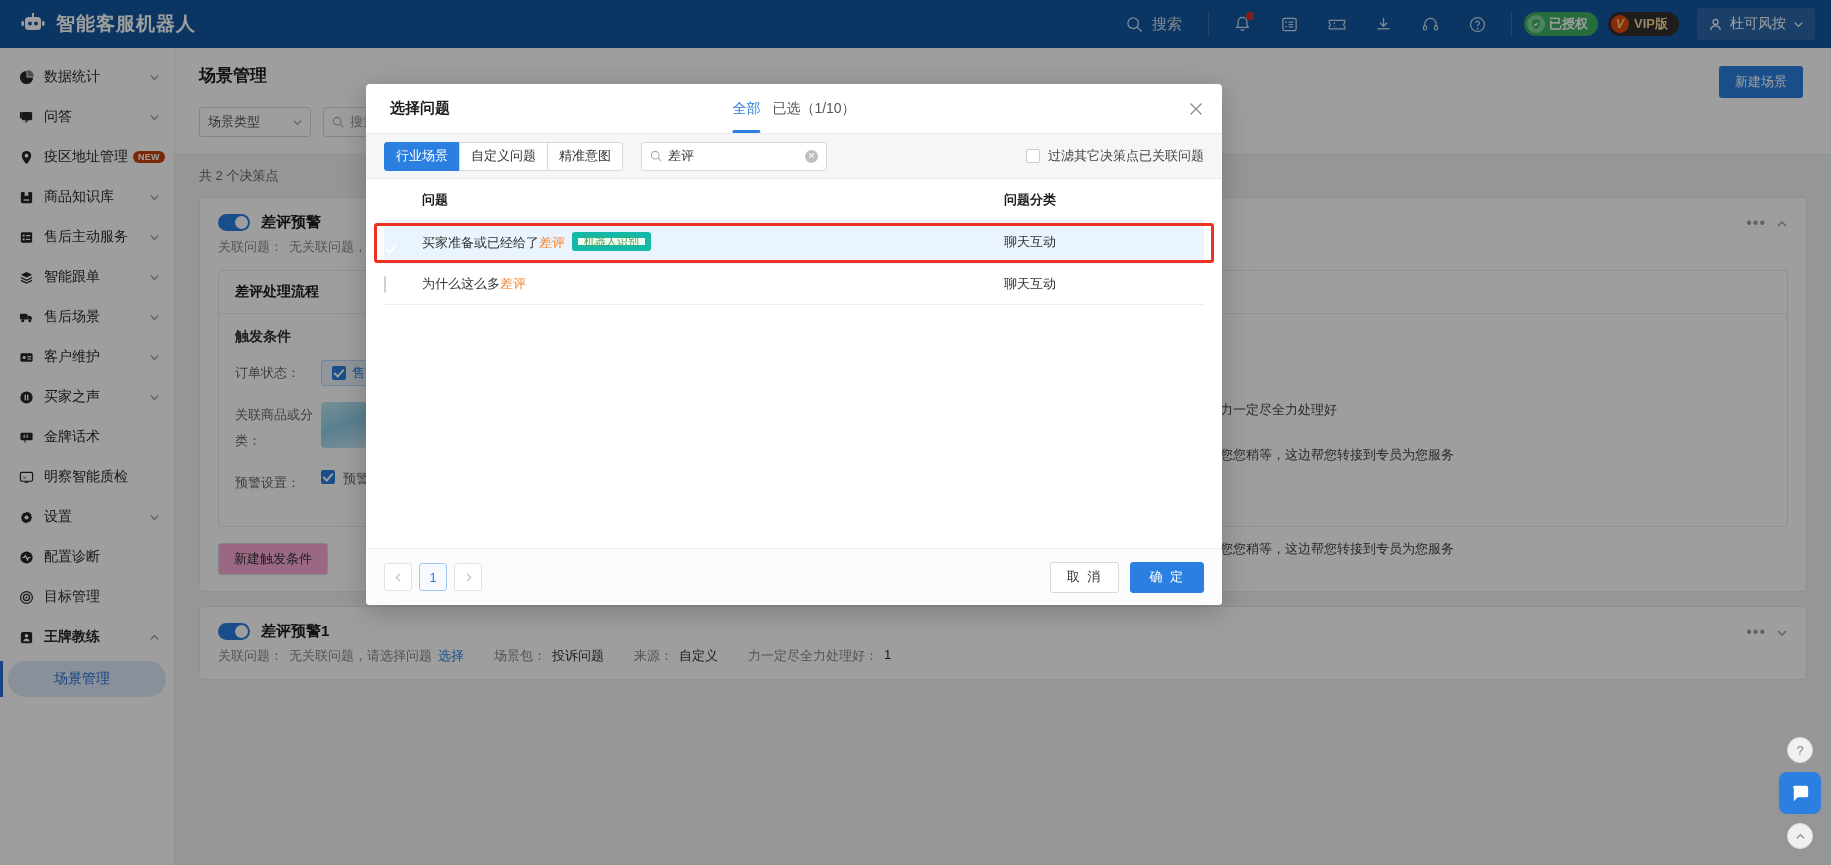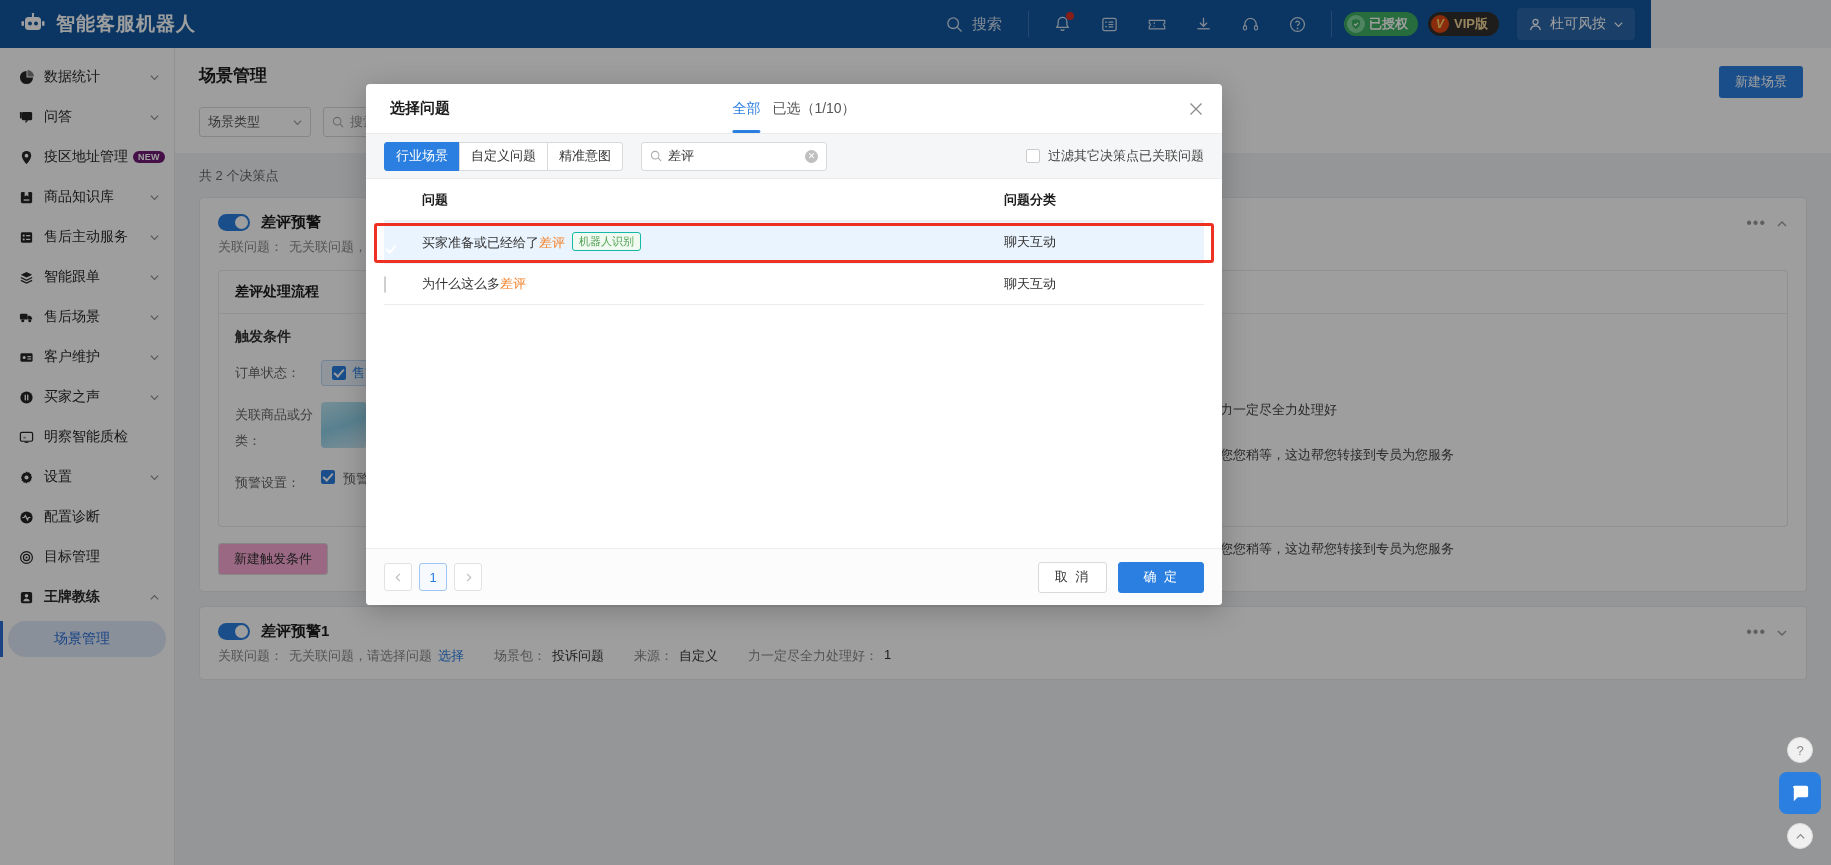--- a/index.html
+++ b/index.html
@@ -6,21 +6,21 @@
   html, body {
     width: 1831px; height: 865px;
     font-family: "Liberation Sans", "DejaVu Sans", sans-serif;
     overflow: hidden;
     background: #f0f2f5;
   }
   .app { position: relative; width: 1831px; height: 865px; }
 
   
   .topbar {
-    position: absolute; left: 0; top: 0; width: 1651px; height: 48px;
+    position: absolute; left: 0; top: 0; width: 1831px; height: 48px;
     background: #1258a0;
     display: flex; align-items: center;
     z-index: 30;
   }
   .brand { display: flex; align-items: center; gap: 10px; padding-left: 20px; width: 220px; }
   .brand-logo { width: 26px; height: 22px; position: relative; }
   .brand-title { color: #fff; font-size: 19px; font-weight: 600; letter-spacing: 1px; white-space: nowrap; }
   .topbar-spacer { flex: 1; }
   .t-search { display: flex; align-items: center; gap: 9px; color: #cddcec; font-size: 15px; padding-right: 26px; cursor: pointer; }
   .t-div { width: 1px; height: 26px; background: #3b74b1; }
@@ -52,21 +52,21 @@
     padding-top: 9px; overflow: hidden;
   }
   .nav-item {
     display: flex; align-items: center; height: 40px; padding: 0 14px 0 18px;
     font-size: 14px; color: #2b2b2b; cursor: pointer; position: relative;
   }
   .nav-ic { width: 17px; height: 17px; margin-right: 9px; flex: 0 0 17px; display:flex;align-items:center;justify-content:center; }
   .nav-label { flex: 1; white-space: nowrap; }
   .nav-chev { width: 11px; height: 11px; opacity: .55; }
   .new-badge {
-    background: #701a75; color: #fff; font-size: 9px; font-weight: 700;
+    background: #c2410c; color: #fff; font-size: 9px; font-weight: 700;
     padding: 1px 5px; border-radius: 7px; margin-left: 5px; letter-spacing: .3px;
   }
   .nav-sub {
     display: flex; align-items: center; height: 36px; margin: 4px 8px;
     border-radius: 18px; padding-left: 46px; font-size: 14px;
     color: #2a6fd6; background: #dee9f8; cursor: pointer; position: relative;
   }
   .nav-sub::before { content: ""; position: absolute; left: -8px; top: 0; bottom: 0; width: 3px; background: #2a6fd6; }
 
   
@@ -169,21 +169,21 @@
   .col-cat { width: 200px; }
   .row-hl td { background: #eaf4fe; border-bottom-color: transparent; }
   .cbx-head { width: 13px; height: 13px; background: #2a7fe0; border-radius: 2px; position: relative; }
   .cbx-head::after { content:""; position:absolute; left:3px; top:5.5px; width:7px; height:2px; background:#fff; }
   .cbx-on { width: 14px; height: 14px; background: #2a7fe0; border-radius: 2px; position: relative; cursor: pointer; }
   .cbx-on::after { content:""; position:absolute; left:4px; top:1px; width:4px; height:8px; border:solid #fff; border-width:0 2px 2px 0; transform: rotate(42deg); }
   .cbx-off { width: 14px; height: 14px; border: 1px solid #cfcfcf; background: #fff; border-radius: 2px; cursor: pointer; }
   .hl-kw { color: #f5822a; }
   .tag-bot {
     display: inline-flex; align-items: center; height: 19px; padding: 0 6px; margin-left: 7px;
-    border: 1px solid #14b8a6; background: #f0faf0; color: #52a255; font-size: 11px; border-radius: 3px;
+    border: 6px solid #14b8a6; background: #f0faf0; color: #52a255; font-size: 11px; border-radius: 3px;
     vertical-align: 2px;
   }
   .redbox {
     position: absolute; left: 8px; right: 8px; top: 44px; height: 40px;
     border: 3px solid #ef3124; border-radius: 3px; pointer-events: none;
   }
   .m-foot {
     height: 57px; flex: 0 0 57px; border-top: 1px solid #ececec; background: #fcfcfc;
     display: flex; align-items: center; padding: 0 18px;
   }
@@ -192,21 +192,21 @@
     display: flex; align-items: center; justify-content: center; font-size: 13px; color: #bbb;
     margin-right: 7px; cursor: pointer;
   }
   .pg-btn.cur { border-color: #9fc6f2; color: #2a7fe0; background: #f6faff; }
   .foot-right { margin-left: auto; display: flex; gap: 11px; }
   .btn-cancel {
     height: 31px; padding: 0 16px; border: 1px solid #d9d9d9; background: #fff; border-radius: 3px;
     font-size: 13px; color: #333; display: flex; align-items: center; letter-spacing: 2px; cursor: pointer;
   }
   .btn-ok {
-    height: 31px; padding: 0 24px; background: #2a7fe0; border: 1px solid #2a7fe0; border-radius: 3px;
+    height: 31px; padding: 0 18px; background: #2a7fe0; border: 1px solid #2a7fe0; border-radius: 3px;
     font-size: 13px; color: #fff; display: flex; align-items: center; letter-spacing: 2px; cursor: pointer;
   }
 
   
   .float-col { position: absolute; right: 8px; bottom: 16px; width: 46px; z-index: 45; display: flex; flex-direction: column; gap: 9px; align-items: center; }
   .float-b { width: 42px; height: 42px; border-radius: 8px; background: #2a7fe0; display: flex; align-items: center; justify-content: center; color: #fff; }
   .float-s { width: 26px; height: 26px; border-radius: 50%; background: #f0f0f0; border: 1px solid #ddd; display: flex; align-items: center; justify-content: center; color: #888; font-size: 13px; }
 </style>
 </head>
 <body>
@@ -542,20 +542,30 @@
           </svg>
         </span>
       <span class="nav-label">买家之声</span>
       <svg class="nav-chev" viewBox="0 0 12 12">
           <path d="M2 4l4 4 4-4" stroke="#333" stroke-width="1.3" fill="none"></path>
         </svg>
     </div>
     <div class="nav-item">
       <span class="nav-ic">
           <svg width="15" height="15" viewBox="0 0 16 16">
+            <rect x="1.5" y="3" width="13" height="8" rx="1.5" fill="#262626"></rect>
+            <path d="M5 11l2 3v-3z" fill="#262626"></path>
+            <text x="4" y="9" font-size="5" fill="#fff" font-family="DejaVu Sans">44</text>
+          </svg>
+        </span>
+      <span class="nav-label">金牌话术</span>
+    </div>
+    <div class="nav-item">
+      <span class="nav-ic">
+          <svg width="15" height="15" viewBox="0 0 16 16">
             <rect x="1.5" y="2.5" width="13" height="9.5" rx="1.5" stroke="#262626" stroke-width="1.3" fill="none"></rect>
             <rect x="6" y="12.5" width="4" height="1.2" fill="#262626"></rect>
             <text x="4" y="9.5" font-size="5" fill="#262626" font-family="DejaVu Sans">∞</text>
           </svg>
         </span>
       <span class="nav-label">明察智能质检</span>
     </div>
     <div class="nav-item">
       <span class="nav-ic">
           <svg width="15" height="15" viewBox="0 0 16 16">

